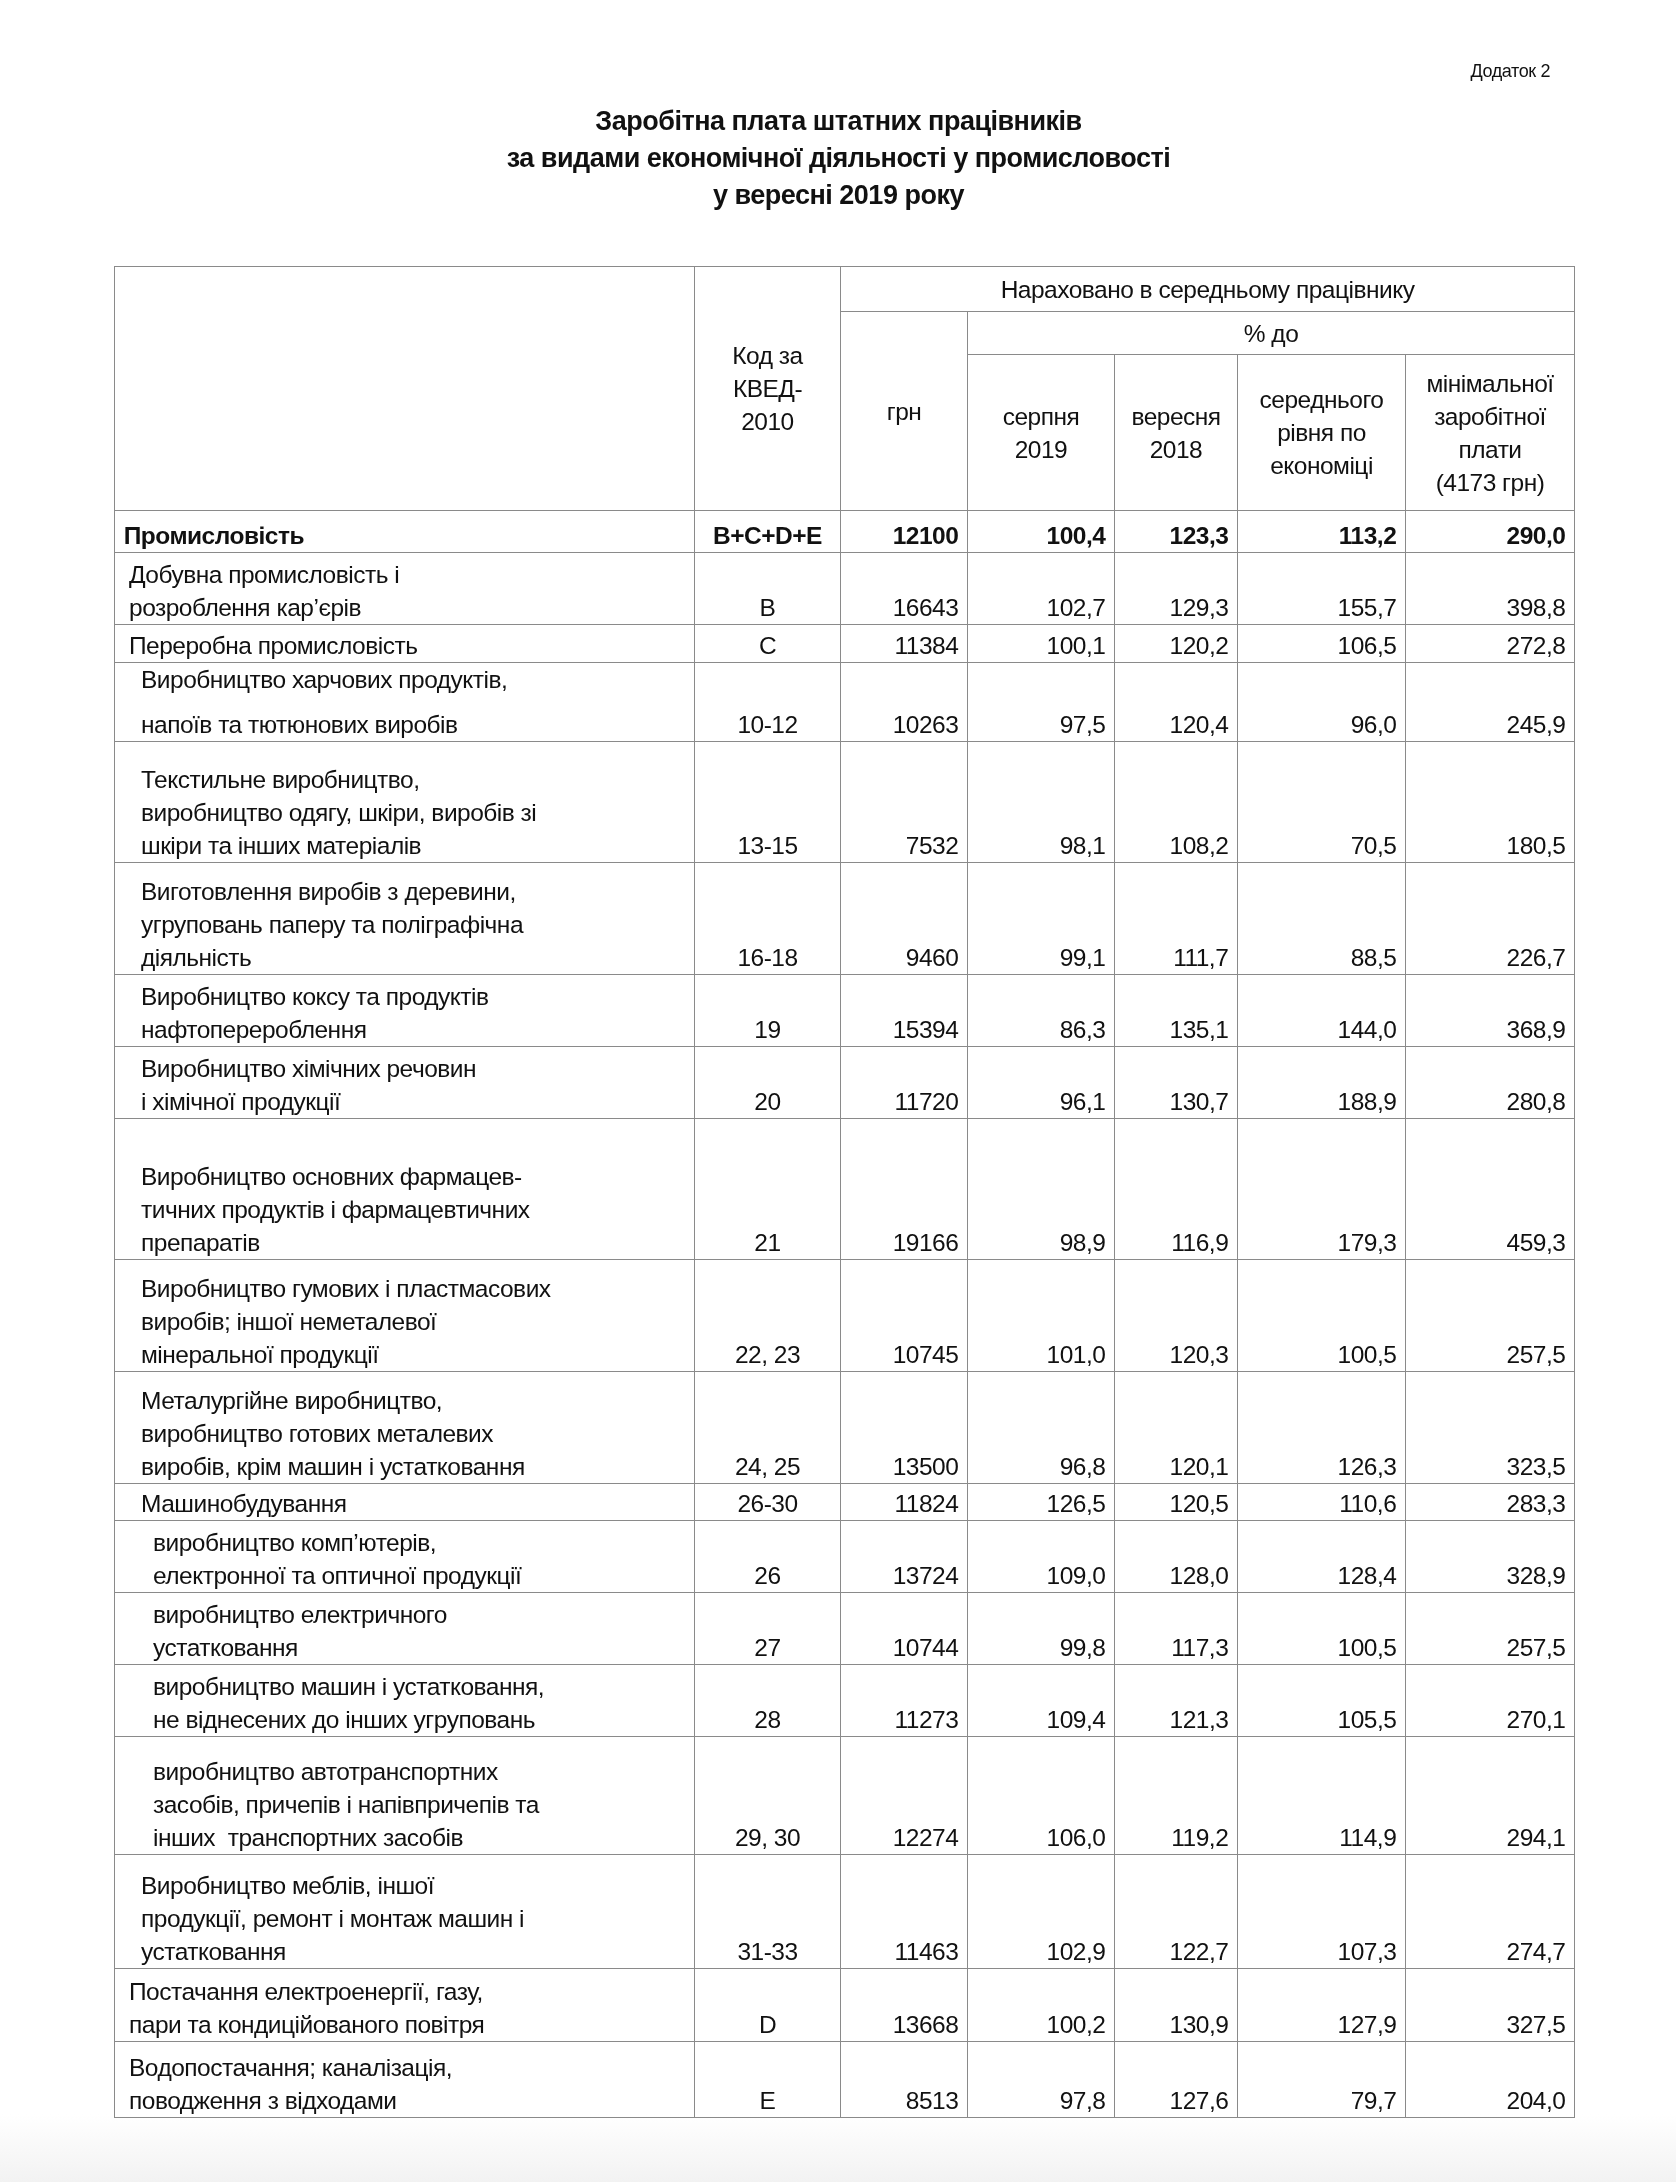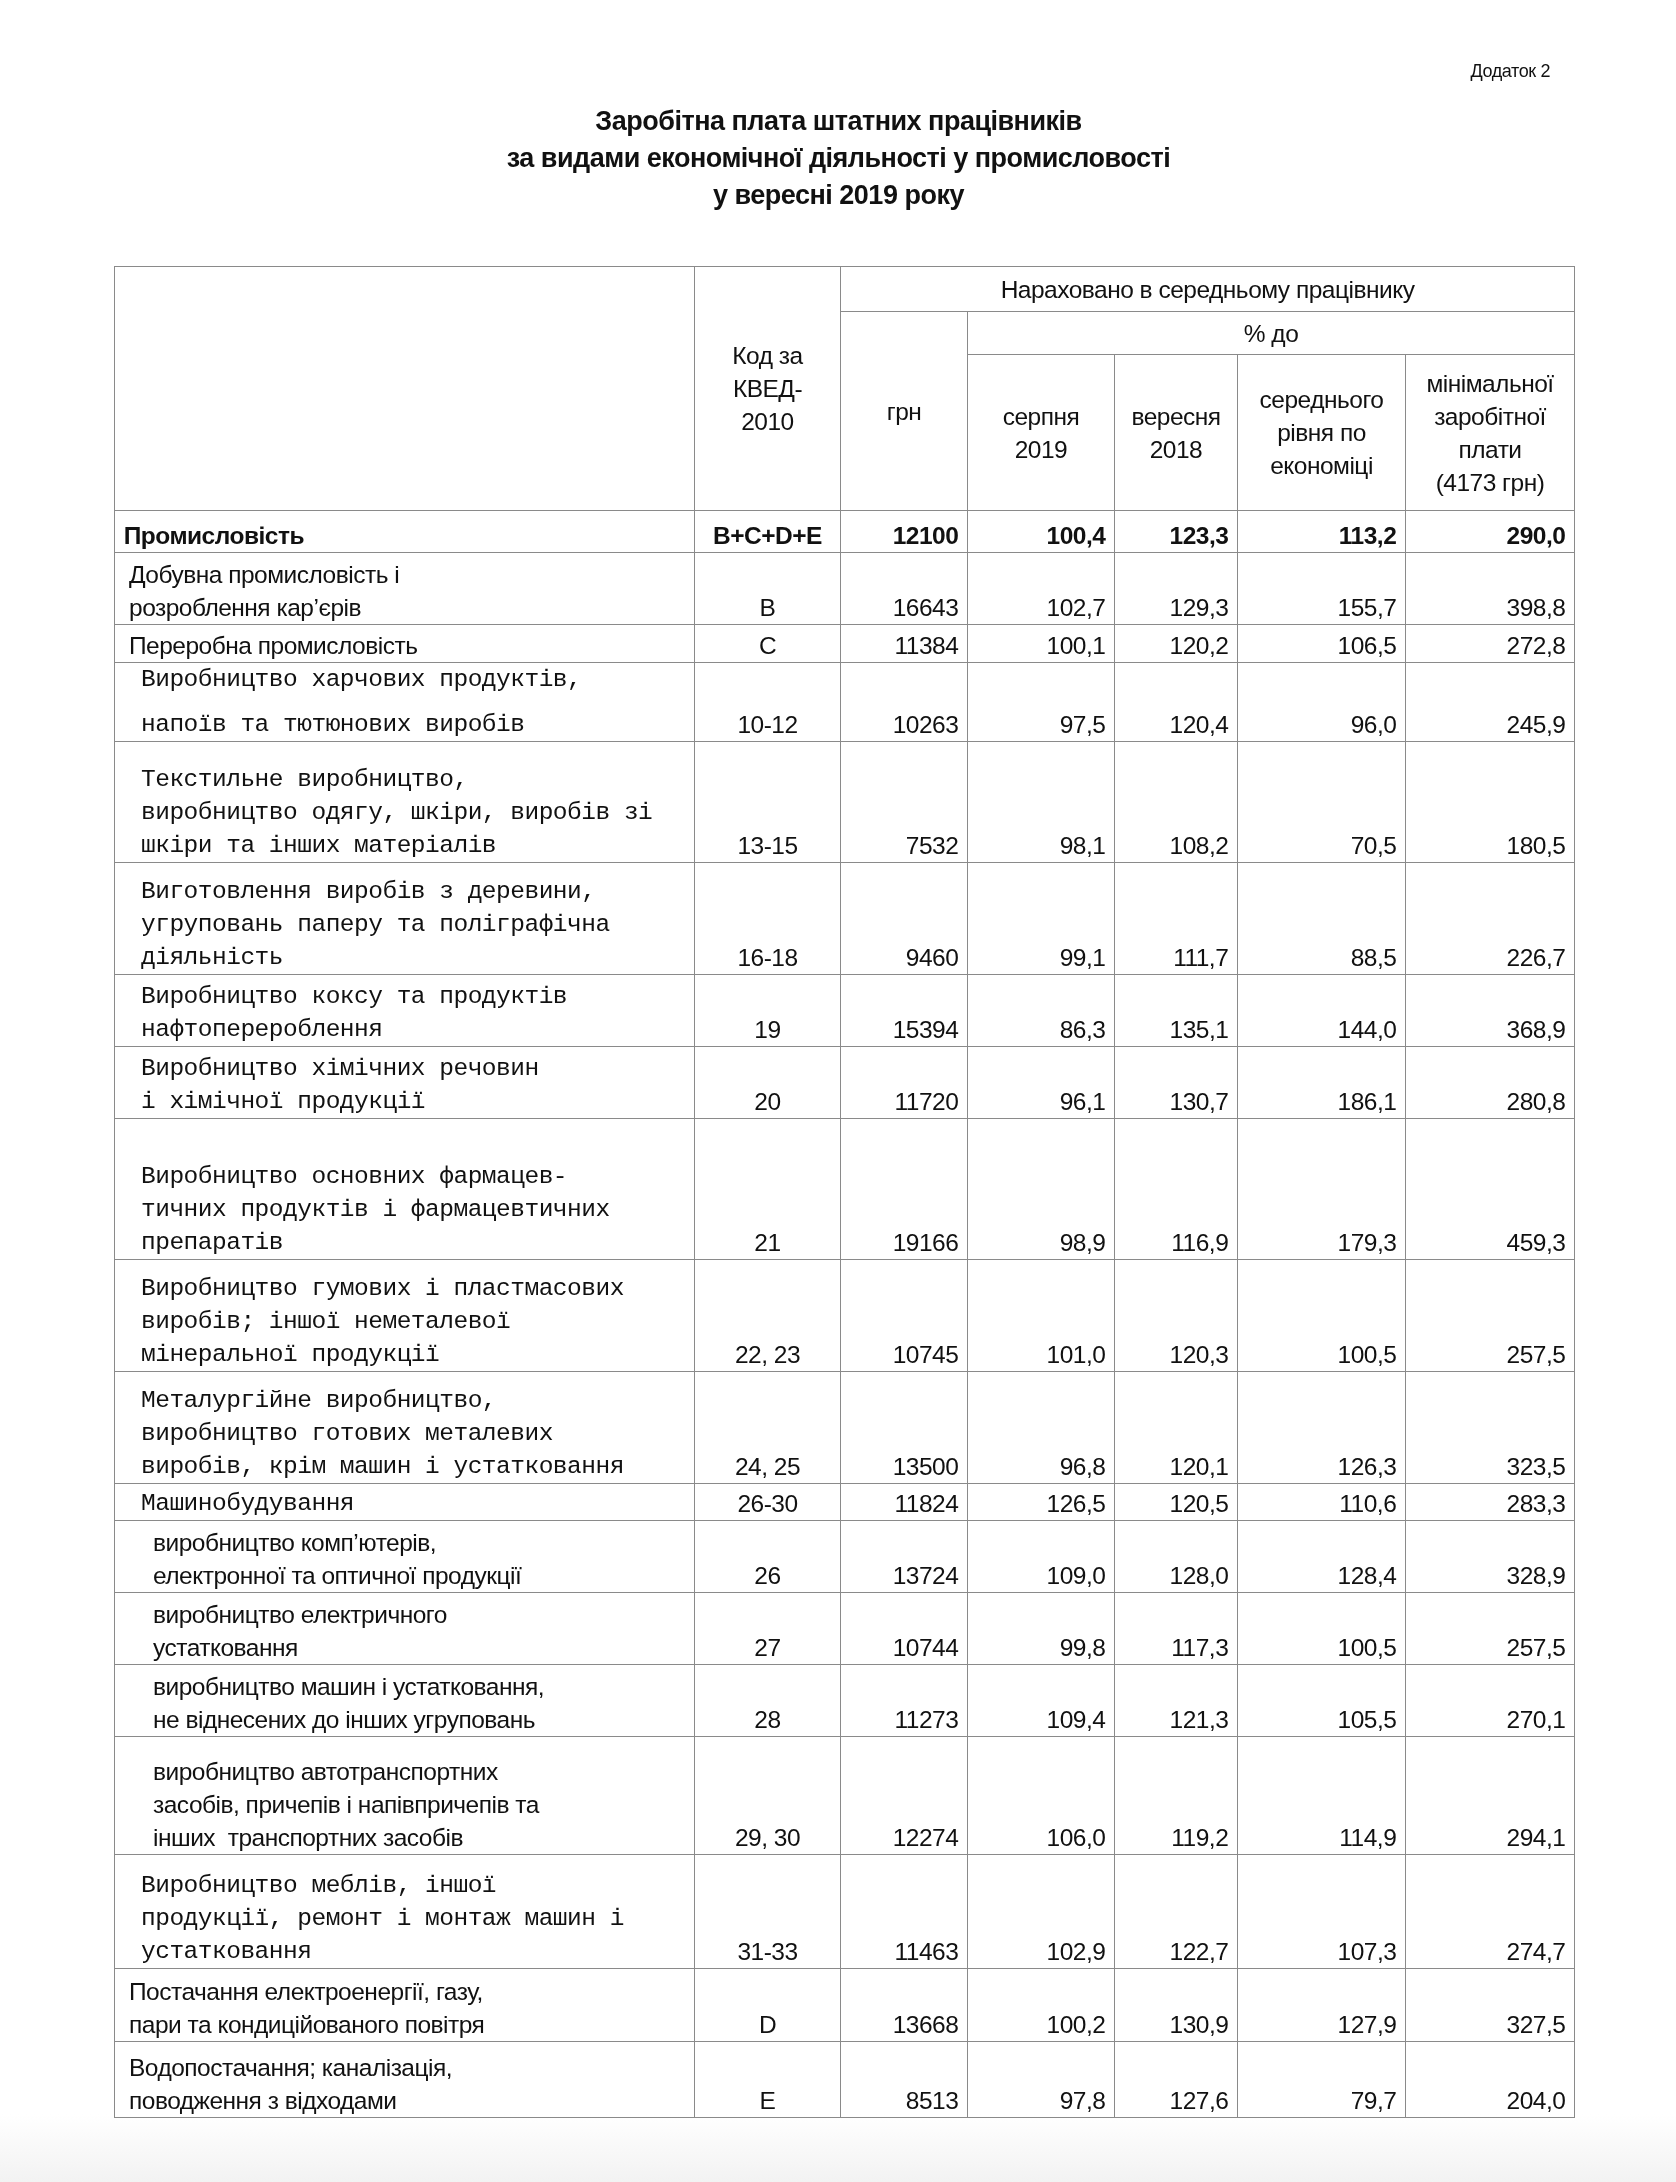--- a/index.html
+++ b/index.html
@@ -28,21 +28,21 @@
     border: 1.7px solid #8a8a8a; padding: 0 8.7px; vertical-align: bottom;
     font-weight: normal; line-height: 33px;
   }
   table.wages thead th { vertical-align: middle; text-align: center; line-height: 33px; }
   table.wages thead tr.h1 th { height: 44px; }
   table.wages thead tr.h2 th.pct { height: 42px; }
   table.wages thead tr.h3 th { height: 155px; }
   th.blank { border-right-color: #555; }
   td.name { text-align: left; padding-left: 8.7px; }
   td.name.l1 { padding-left: 14px; }
-  td.name.l2 { padding-left: 26px; font-family: Liberation Mono, monospace; }
+  td.name.l2 { padding-left: 26px; }
   td.name.l3 { padding-left: 38px; }
   td.code { text-align: center; }
   td.num { text-align: right; padding-right: 12.2px; }
   tr.bold td { font-weight: bold; margin-left: 24px; }
   tbody tr td { border-top: 2.6px solid #a8a8a8; border-bottom: 2.6px solid #a8a8a8; }
   tbody td { padding-bottom: 1.7px; }
 </style>
 </head>
 <body>
 
@@ -187,21 +187,21 @@
       </tr>
       <tr style="height: 72px;">
         <td class="name l2">
           <div style="white-space: pre;">Виробництво хімічних речовин</div>
           <div style="white-space: pre;">і хімічної продукції</div>
         </td>
         <td class="code">20</td>
         <td class="num">11720</td>
         <td class="num">96,1</td>
         <td class="num">130,7</td>
-        <td class="num">186,1</td>
+        <td class="num">188,9</td>
         <td class="num">280,8</td>
       </tr>
       <tr style="height: 141px;">
         <td class="name l2">
           <div style="white-space: pre;">Виробництво основних фармацев-</div>
           <div style="white-space: pre;">тичних продуктів і фармацевтичних</div>
           <div style="white-space: pre;">препаратів</div>
         </td>
         <td class="code">21</td>
         <td class="num">19166</td>

